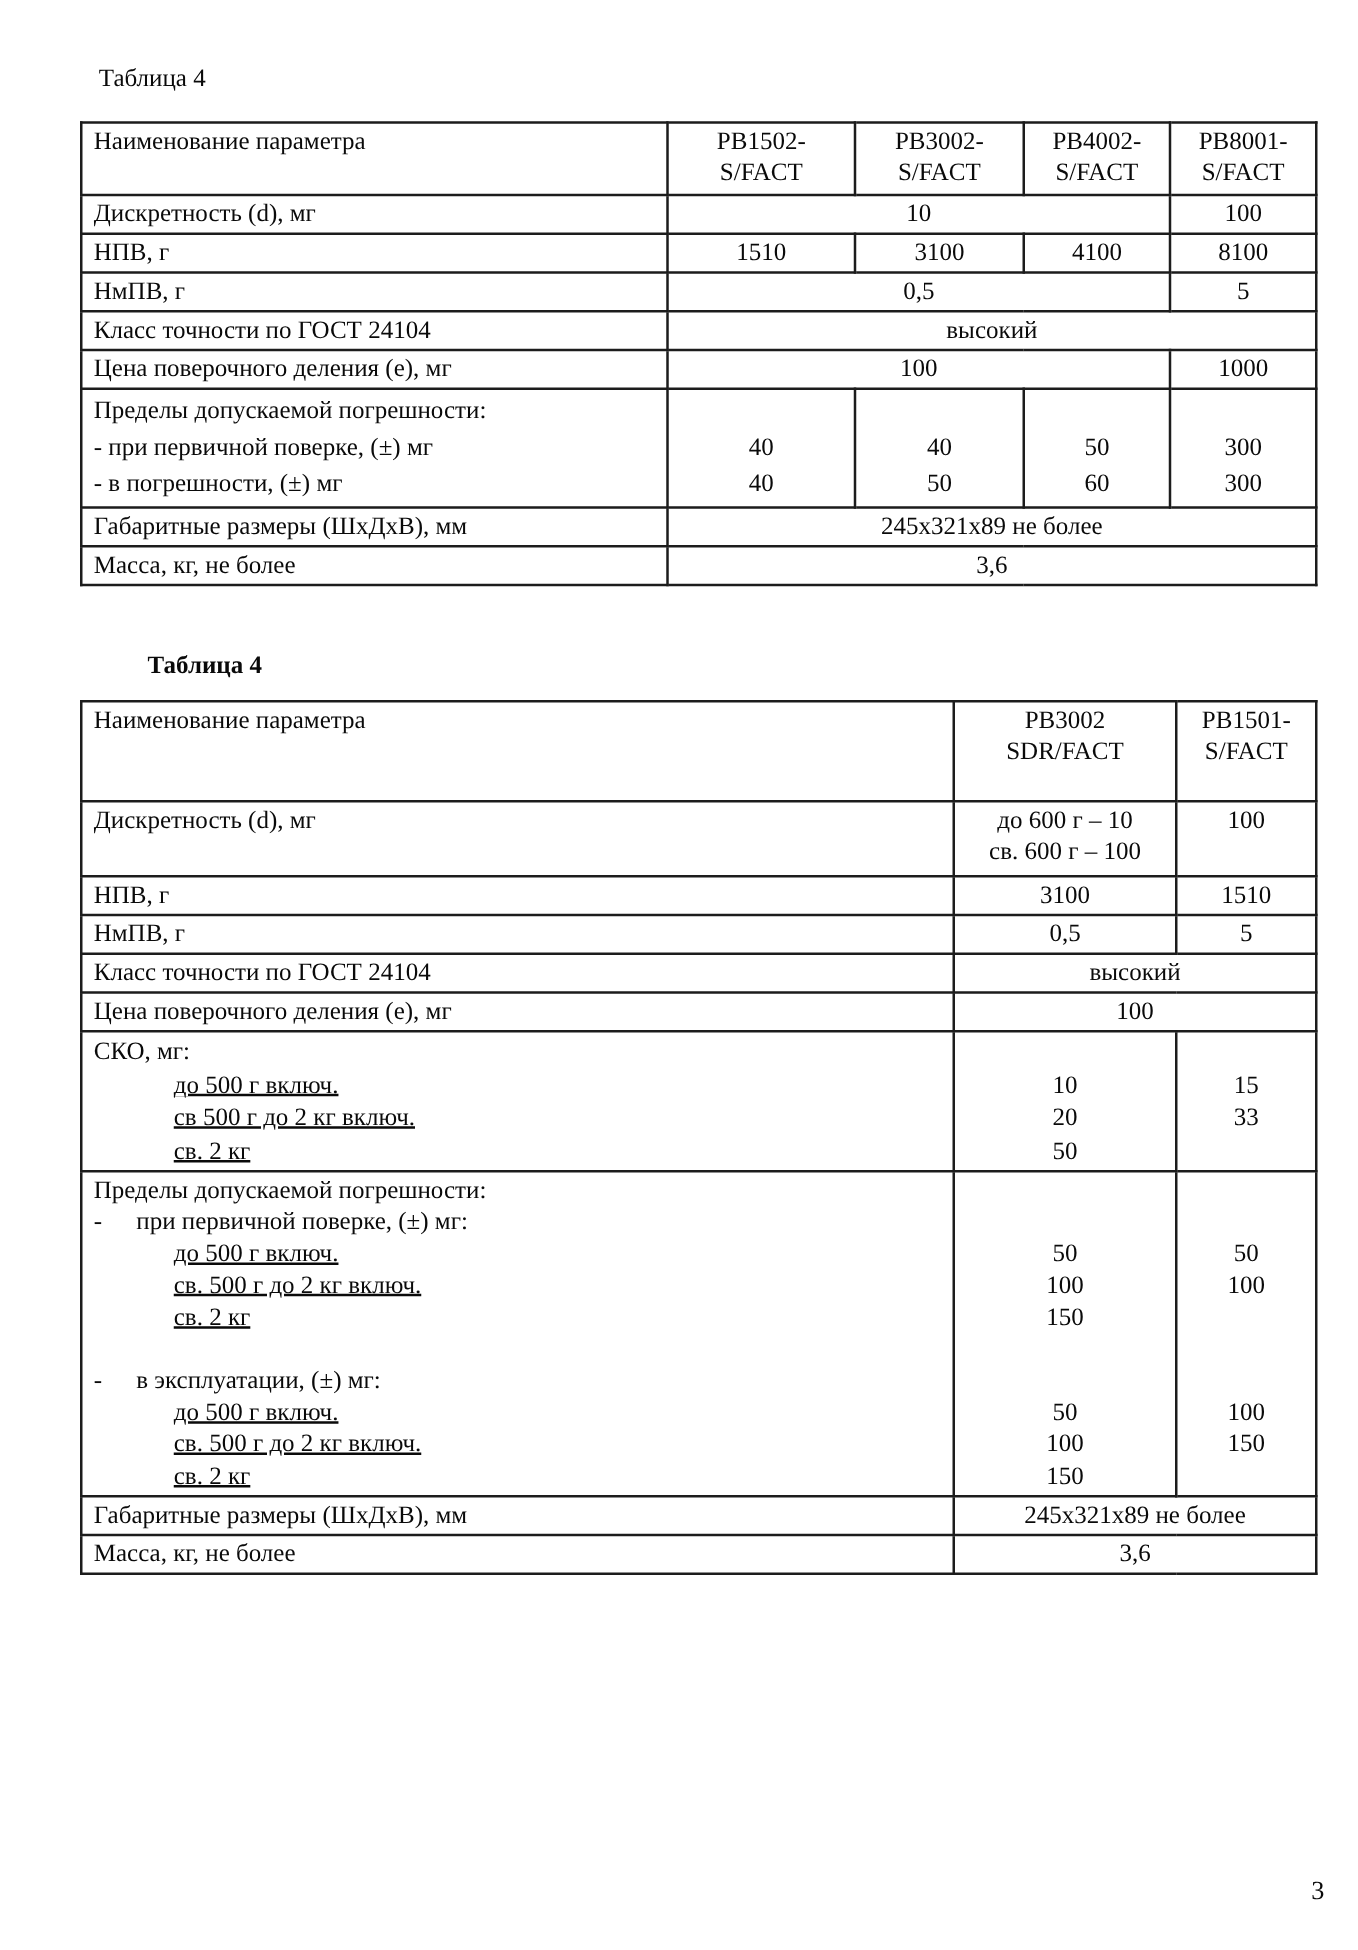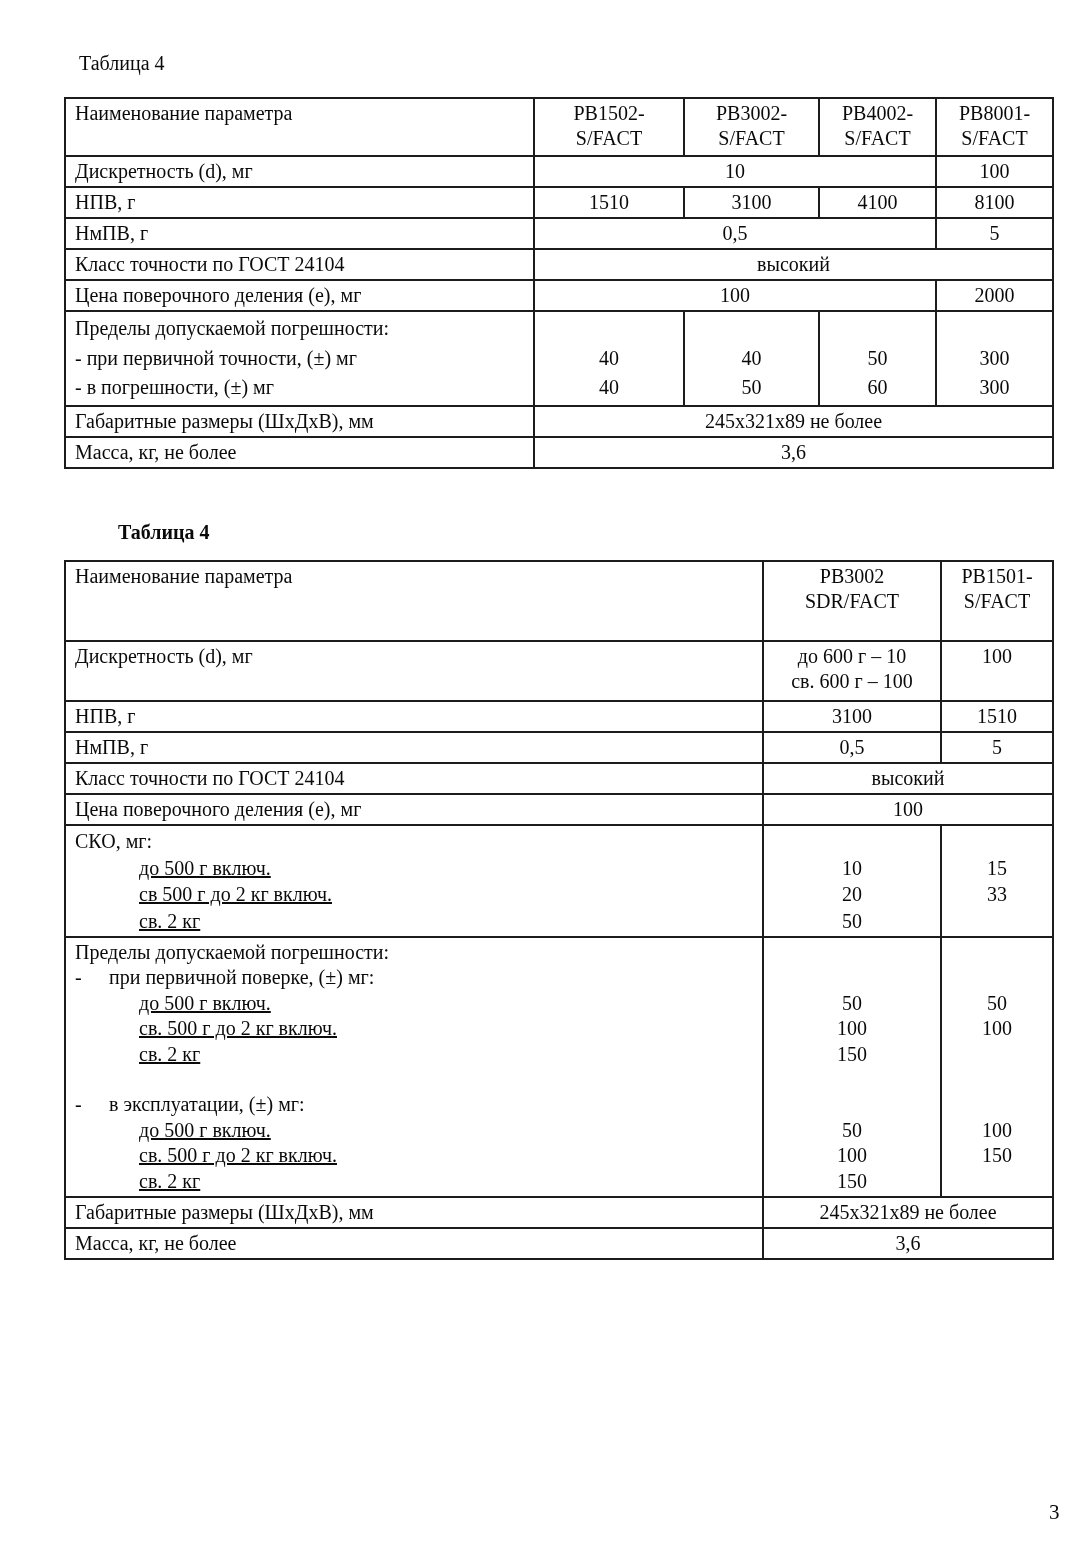--- a/index.html
+++ b/index.html
@@ -70,26 +70,26 @@
     <td class="val" colspan="3">0,5</td>
     <td class="val">5</td>
   </tr>
   <tr style="height:28px;">
     <td class="lbl">Класс точности по ГОСТ 24104</td>
     <td class="val" colspan="4">высокий</td>
   </tr>
   <tr style="height:28px;">
     <td class="lbl">Цена поверочного деления (е), мг</td>
     <td class="val" colspan="3">100</td>
-    <td class="val">2000</td>
+    <td class="val">1000</td>
   </tr>
   <tr style="height:91px;">
     <td class="lbl">
       <div class="ln3">Пределы допускаемой погрешности:</div>
-      <div class="ln3">- при первичной точности, (±) мг</div>
+      <div class="ln3">- при первичной поверке, (±) мг</div>
       <div class="ln3">- в погрешности, (±) мг</div>
     </td>
     <td class="val">
       <div class="ln3"></div>
       <div class="ln3">40</div>
       <div class="ln3">40</div>
     </td>
     <td class="val">
       <div class="ln3"></div>
       <div class="ln3">40</div>

